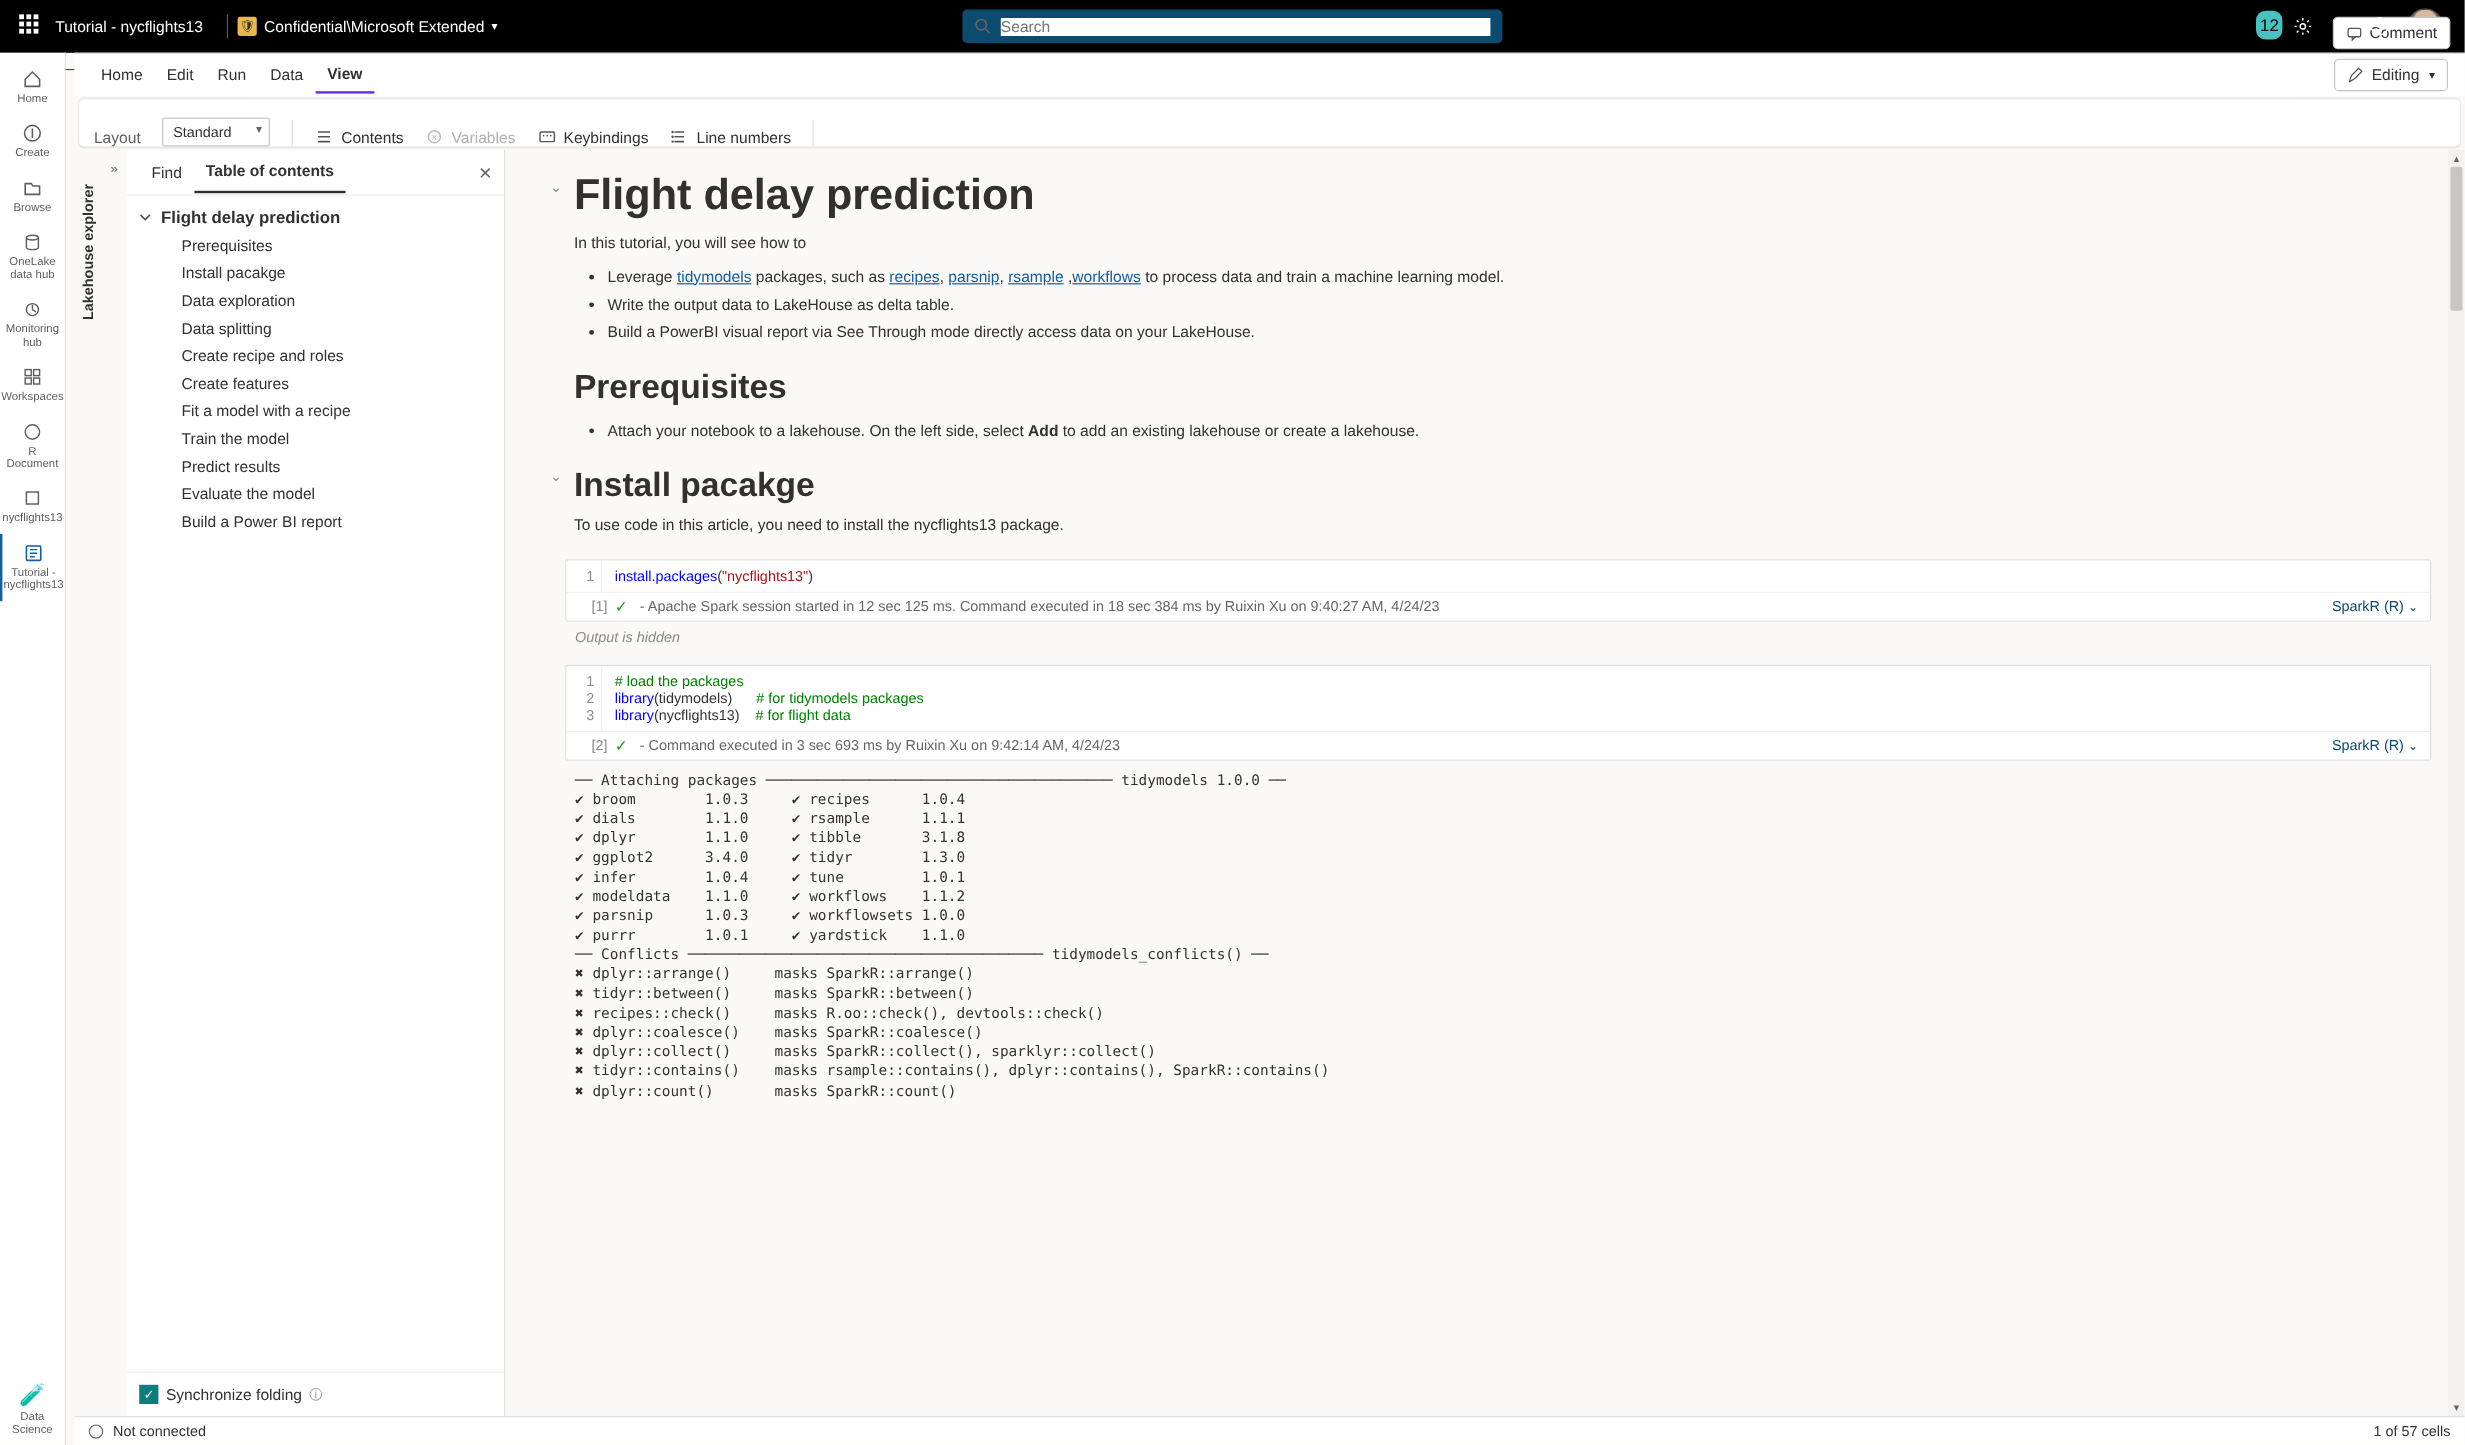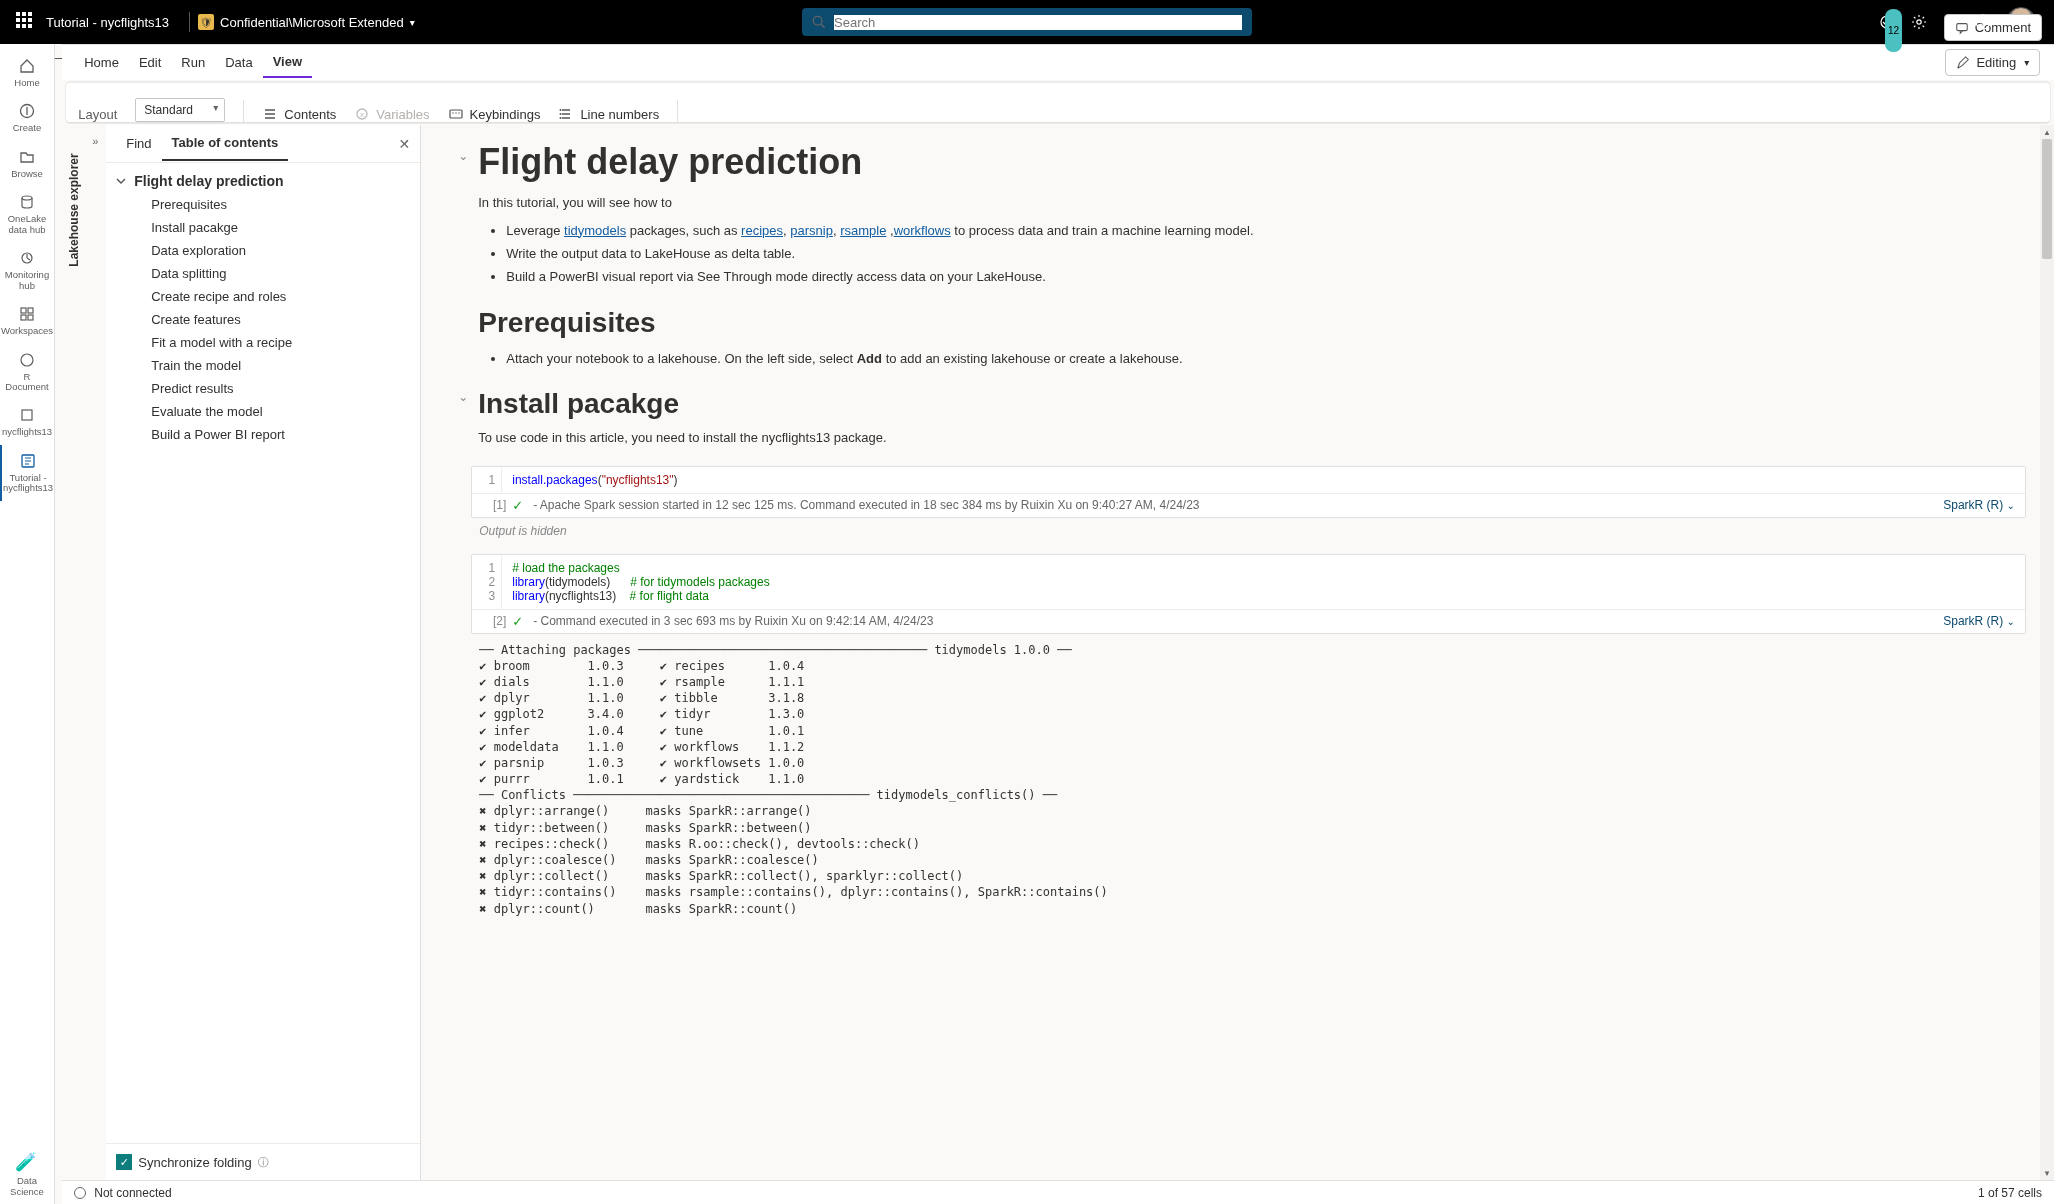--- a/index.html
+++ b/index.html
@@ -14,21 +14,21 @@
 .vdiv { width: 1px; height: 20px; background: #555; margin: 0 8px; }
 .sens-icon { width: 16px; height: 16px; background: #e8b84e; border-radius: 2px; margin-right: 6px; display: flex; align-items: center; justify-content: center; font-size: 10px; color: #333; }
 .sens-label { color: #fff; font-size: 13px; }
 .chev-down { color: #fff; margin-left: 6px; font-size: 10px; }
 .spacer { flex: 1; }
 .search-wrap { width: 450px; height: 28px; background: #0c4a6e; border-radius: 4px; display: flex; align-items: center; padding: 0 10px; position: absolute; left: 50%; transform: translateX(-50%); }
 .search-wrap svg { width: 14px; height: 14px; fill: #666; }
 .search-wrap input { border: none; outline: none; flex: 1; margin-left: 8px; font-size: 13px; color: #666; }
 .hdr-icons { display: flex; align-items: center; gap: 14px; margin-right: 12px; }
 .hdr-icon { color: #fff; cursor: pointer; width: 18px; height: 18px; display: flex; align-items: center; justify-content: center; font-size: 15px; position: relative; }
-.notif-badge { position: absolute; top: -4px; right: -6px; background: #4ac0c0; color: #000; font-size: 10px; border-radius: 8px; padding: 16px 3px; min-width: 14px; text-align: center; }
+.notif-badge { position: absolute; top: -4px; right: -6px; background: #4ac0c0; color: #000; font-size: 14px; border-radius: 8px; padding: 4px 3px; min-width: 14px; text-align: center; }
 .avatar { width: 30px; height: 30px; border-radius: 50%; background: radial-gradient(circle at 50% 35%, #d6b89d 0%, #d6b89d 40%, #3a4a5a 50%, #3a4a5a 100%); border: 1px solid #555; }
 
 
 .main-row { flex: 1; display: flex; min-height: 0; }
 
 
 .far-rail { width: 55px; background: #fff; border-right: 1px solid #e1dfdd; display: flex; flex-direction: column; align-items: center; padding-top: 6px; flex-shrink: 0; }
 .rail-item { display: flex; flex-direction: column; align-items: center; padding: 7px 2px; cursor: pointer; width: 100%; }
 .rail-item span.lbl { font-size: 9.5px; color: #605e5c; text-align: center; line-height: 1.1; margin-top: 3px; }
 .rail-icon { width: 18px; height: 18px; color: #605e5c; display: flex; align-items: center; justify-content: center; }

